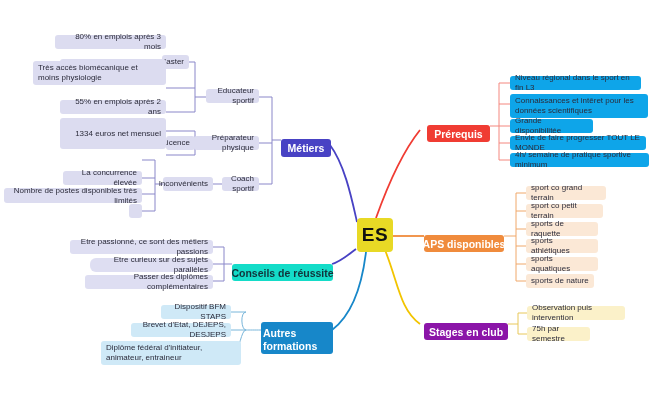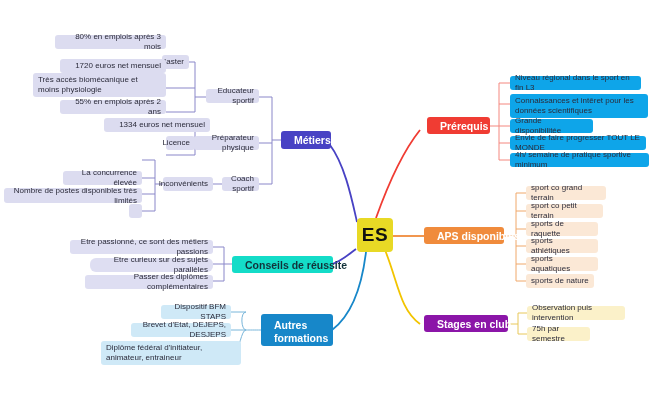--- a/index.html
+++ b/index.html
@@ -39,23 +39,25 @@
     font-weight: bold;
     justify-content: center;
     border-radius: 4px;
     letter-spacing: 0.5px;
   }
   
   .branch {
     color: #ffffff;
     font-size: 10.5px;
     font-weight: bold;
+    justify-content: center;
     border-radius: 3px;
-    padding: 0 13px;
+    padding: 0 2px;
     text-align: center;
+    margin-top: 8px;
   }
   .branch.multiline {
     display: block;
     line-height: 13px;
     padding-top: 5px;
     white-space: normal;
     text-align: left;
   }
   
   .leaf {
@@ -182,27 +184,27 @@
   <div class="node leaf lav r" style="left:163px; top:177px; width:50px; height:14px;">
     <span>Inconvénients</span>
   </div>
 
   <div class="node leaf lav r" style="left:55px; top:35px; width:111px; height:14px;">
     <span>80% en emplois après 3 mois</span>
   </div>
   <div class="node leaf lav r" style="left:60px; top:59px; width:106px; height:14px;">
     <span>1720 euros net mensuel</span>
   </div>
-  <div class="node leaf lav l" style="left:33px; top:73px; width:133px; height:24px; align-items:flex-start;">
+  <div class="node leaf lav l" style="left:33px; top:61px; width:133px; height:24px; align-items:flex-start;">
     <span>Très accès biomécanique et moins physiologie</span>
   </div>
   <div class="node leaf lav r" style="left:60px; top:100px; width:106px; height:14px;">
     <span>55% en emplois après 2 ans</span>
   </div>
-  <div class="node leaf lav r" style="left:60px; top:118px; width:106px; height:14px;margin-left:44px;">
+  <div class="node leaf lav r" style="left:60px; top:118px; width:106px; height:31px;">
     <span>1334 euros net mensuel</span>
   </div>
 
   <div class="node leaf lav r" style="left:63px; top:171px; width:79px; height:14px;">
     <span>La concurrence élevée</span>
   </div>
   <div class="node leaf lav r" style="left:4px; top:188px; width:138px; height:15px;">
     <span>Nombre de postes disponibles très limités</span>
   </div>
   <div class="node leaf lav r" style="left:129px; top:204px; width:13px; height:14px;">

